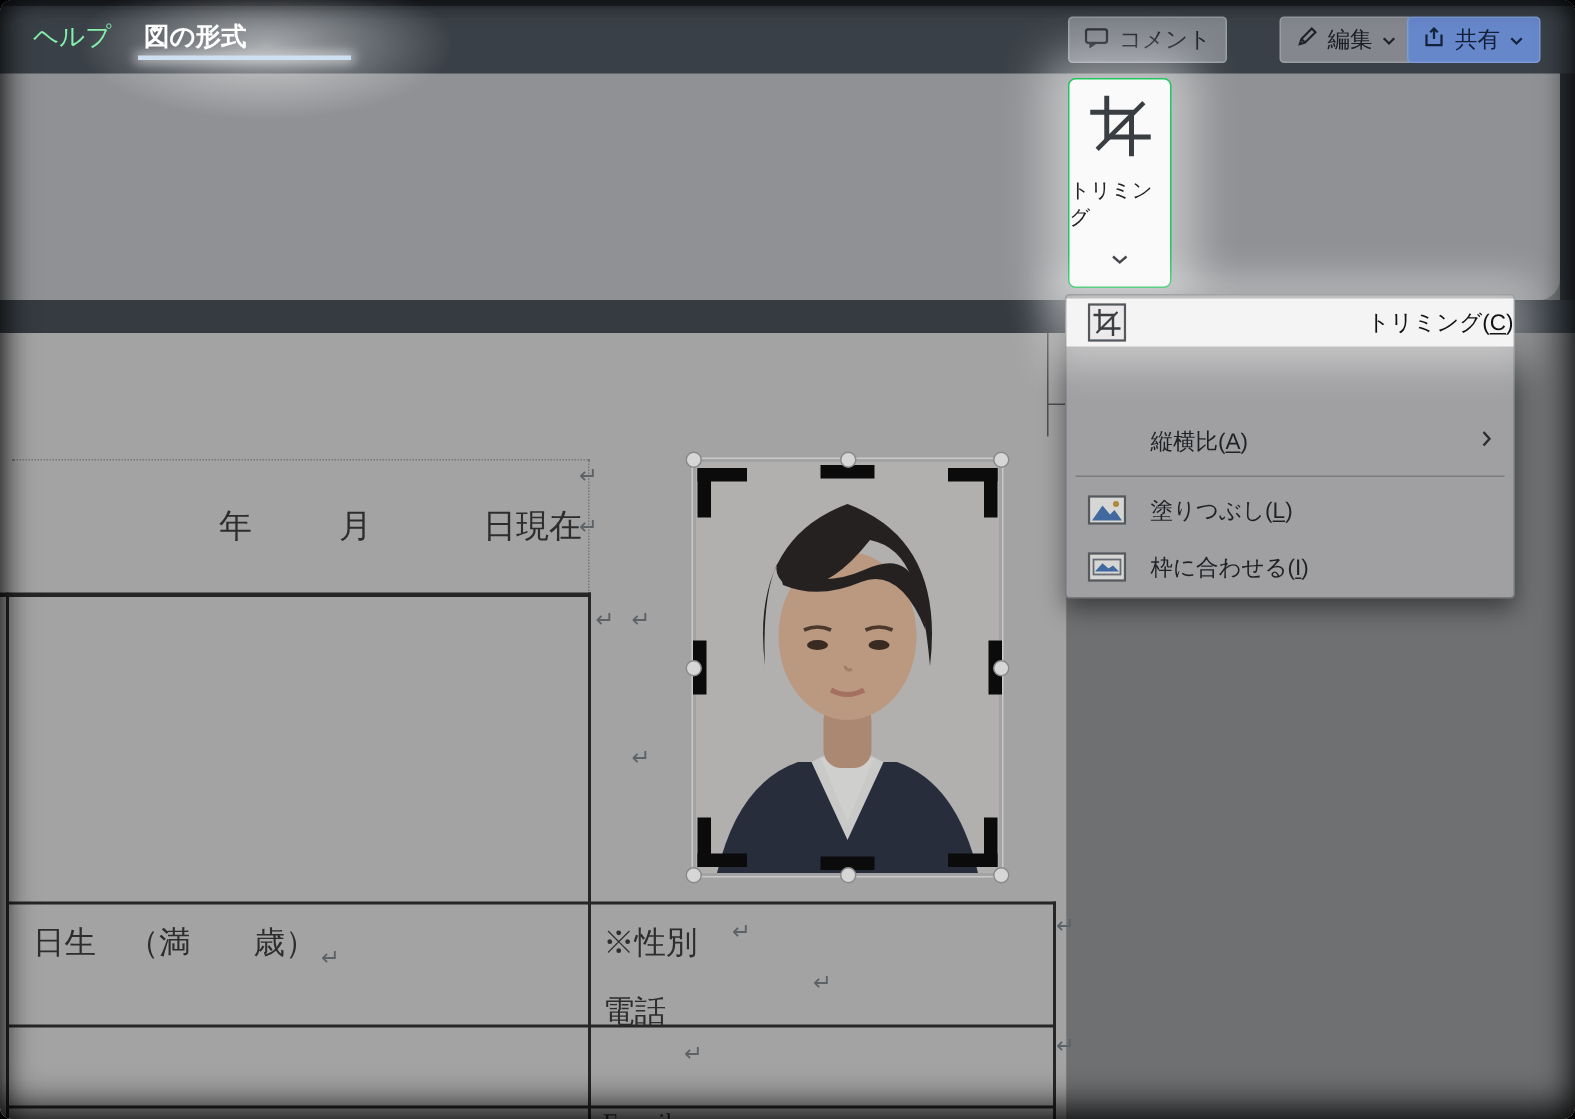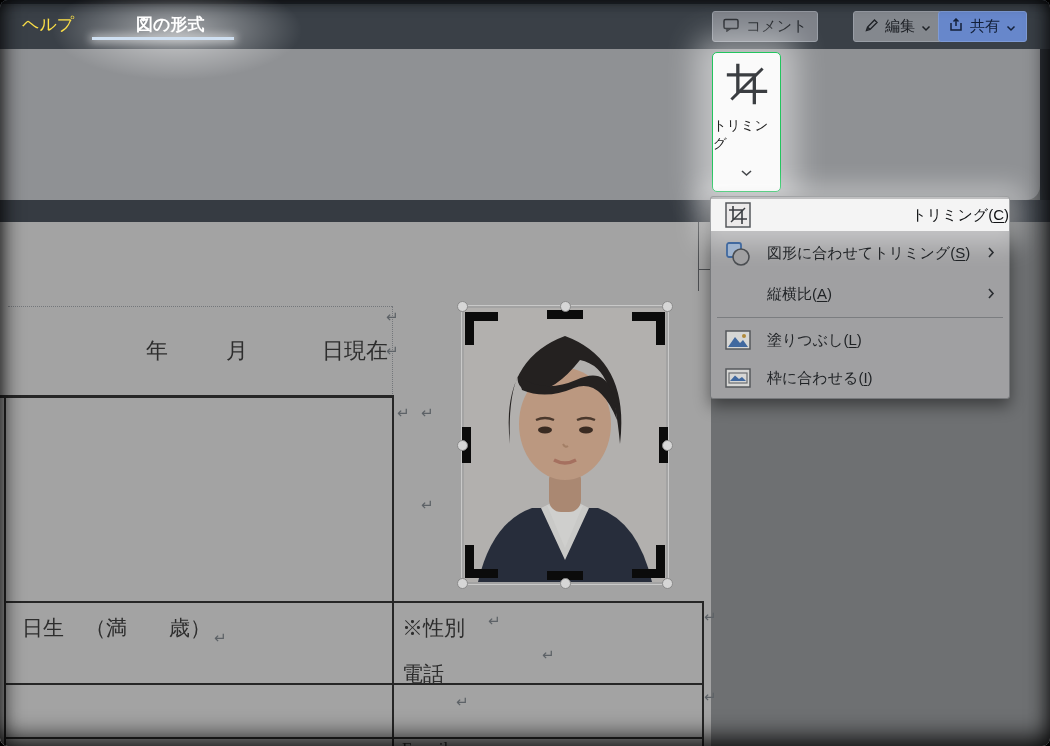--- a/index.html
+++ b/index.html
@@ -4,21 +4,21 @@
 <style>
   html,body{margin:0;padding:0;background:#000;}
   .screen{position:relative;width:1050px;height:746px;overflow:hidden;background:#6e7072;
           border-radius:8px;font-family:"Liberation Sans","DejaVu Sans",sans-serif;}
   .ab{position:absolute;}
   .screen::after{content:"";position:absolute;inset:0;z-index:60;pointer-events:none;border-radius:8px;
      box-shadow:inset 0 -16px 22px -6px rgba(0,0,0,.75), inset 0 10px 14px -8px rgba(0,0,0,.55),
                 inset 16px 0 20px -12px rgba(0,0,0,.6), inset -16px 0 20px -12px rgba(0,0,0,.6);}
   
   .titlebar{left:0;top:0;width:1050px;height:45px;background:#3a4047;border-top:4px solid #23272d;z-index:2;}
-  .tab{font-size:17px;color:#fde047;line-height:41px;z-index:4;}
+  .tab{font-size:17px;color:#86efac;line-height:41px;z-index:4;}
   .tab.active{color:#ffffff;}
   .tabglow{left:52px;top:-20px;width:250px;height:100px;z-index:3;
      background:radial-gradient(closest-side,rgba(255,255,255,.55),rgba(255,255,255,0));}
   .tabline{left:92px;top:37px;width:142px;height:3px;background:#cfe0f2;z-index:5;box-shadow:0 0 8px 2px rgba(255,255,255,.6);}
   .tbbtn{height:29px;border-radius:3px;display:flex;align-items:center;gap:6px;padding:0 10px;
          font-size:15px;color:#1b1e23;z-index:4;}
   
   .ribbon{left:0;top:45px;width:1040px;height:155px;background:#8f9194;border-bottom-right-radius:14px;z-index:1;}
   .ribdark{left:1040px;top:45px;width:10px;height:155px;background:#2c3036;}
   .band{left:0;top:200px;width:1050px;height:22px;background:#363b42;}
@@ -53,21 +53,21 @@
   u{text-underline-offset:2px;}
 </style>
 </head>
 <body>
 
 <div class="screen">
 
   <div class="ab titlebar"></div>
   <div class="ab tabglow"></div>
   <div class="ab tab" style="left:22px;top:4px;">ヘルプ</div>
-  <div class="ab tab active" style="left:96px;top:4px;font-weight:bold;margin-left:40px;">図の形式</div>
+  <div class="ab tab active" style="left:96px;top:4px;font-weight:bold;">図の形式</div>
   <div class="ab tabline"></div>
 
   <div class="ab tbbtn" style="left:712px;top:11px;background:#7e8289;border:1px solid #999ea6;">
     <span><svg width="17" height="14" viewBox="0 0 17 14">
           <rect x="1" y="1.5" width="14" height="9" rx="1.5" fill="none" stroke="#23262b" stroke-width="1.5"></rect>
           <path d="M4 10.5 L4 13 L7.5 10.5" fill="none" stroke="#23262b" stroke-width="1.5"></path>
         </svg></span>
     <span>コメント</span>
   </div>
 
@@ -391,32 +391,20 @@
         <svg width="26" height="26" viewBox="0 0 26 26">
           <rect x="1" y="1" width="24" height="24" fill="#eceaea" stroke="#55585c" stroke-width="1.5"></rect>
           <path d="M8 4 V17 H22" fill="none" stroke="#3a3d41" stroke-width="1.6"></path>
           <path d="M4 8 H17 V22" fill="none" stroke="#3a3d41" stroke-width="1.6"></path>
           <line x1="6" y1="20" x2="20" y2="6" stroke="#3a3d41" stroke-width="1.4"></line>
         </svg>
       </span>
       <span class="lb"><span>トリミング(</span><u>C</u><span>)</span></span>
     </div>
 
-    <div class="mi" style="top:36px;height:40px;">
-      <span class="ab" style="left:14px;top:8px;">
-        <svg width="26" height="26" viewBox="0 0 26 26">
-          <rect x="2" y="2" width="14" height="14" rx="2" fill="#9fb4cf" stroke="#41699f" stroke-width="1.8"></rect>
-          <circle cx="16" cy="16" r="8" fill="#a0a0a2" stroke="#4a4d51" stroke-width="1.6"></circle>
-        </svg>
-      </span>
-      <span class="lb"><span>図形に合わせてトリミング(</span><u>S</u><span>)</span></span>
-      <span class="subarr"><svg width="8" height="13" viewBox="0 0 8 13">
-            <polyline points="2,2 6,6.5 2,11" fill="none" stroke="#2a2d31" stroke-width="1.6"></polyline>
-          </svg></span>
-    </div>
 
     <div class="mi" style="top:76px;height:42px;">
       <span class="lb"><span>縦横比(</span><u>A</u><span>)</span></span>
       <span class="subarr"><svg width="8" height="13" viewBox="0 0 8 13">
             <polyline points="2,2 6,6.5 2,11" fill="none" stroke="#2a2d31" stroke-width="1.6"></polyline>
           </svg></span>
     </div>
 
     <div class="ab" style="left:6px;top:120px;width:286px;height:1px;background:#7b7d80;"></div>
 

